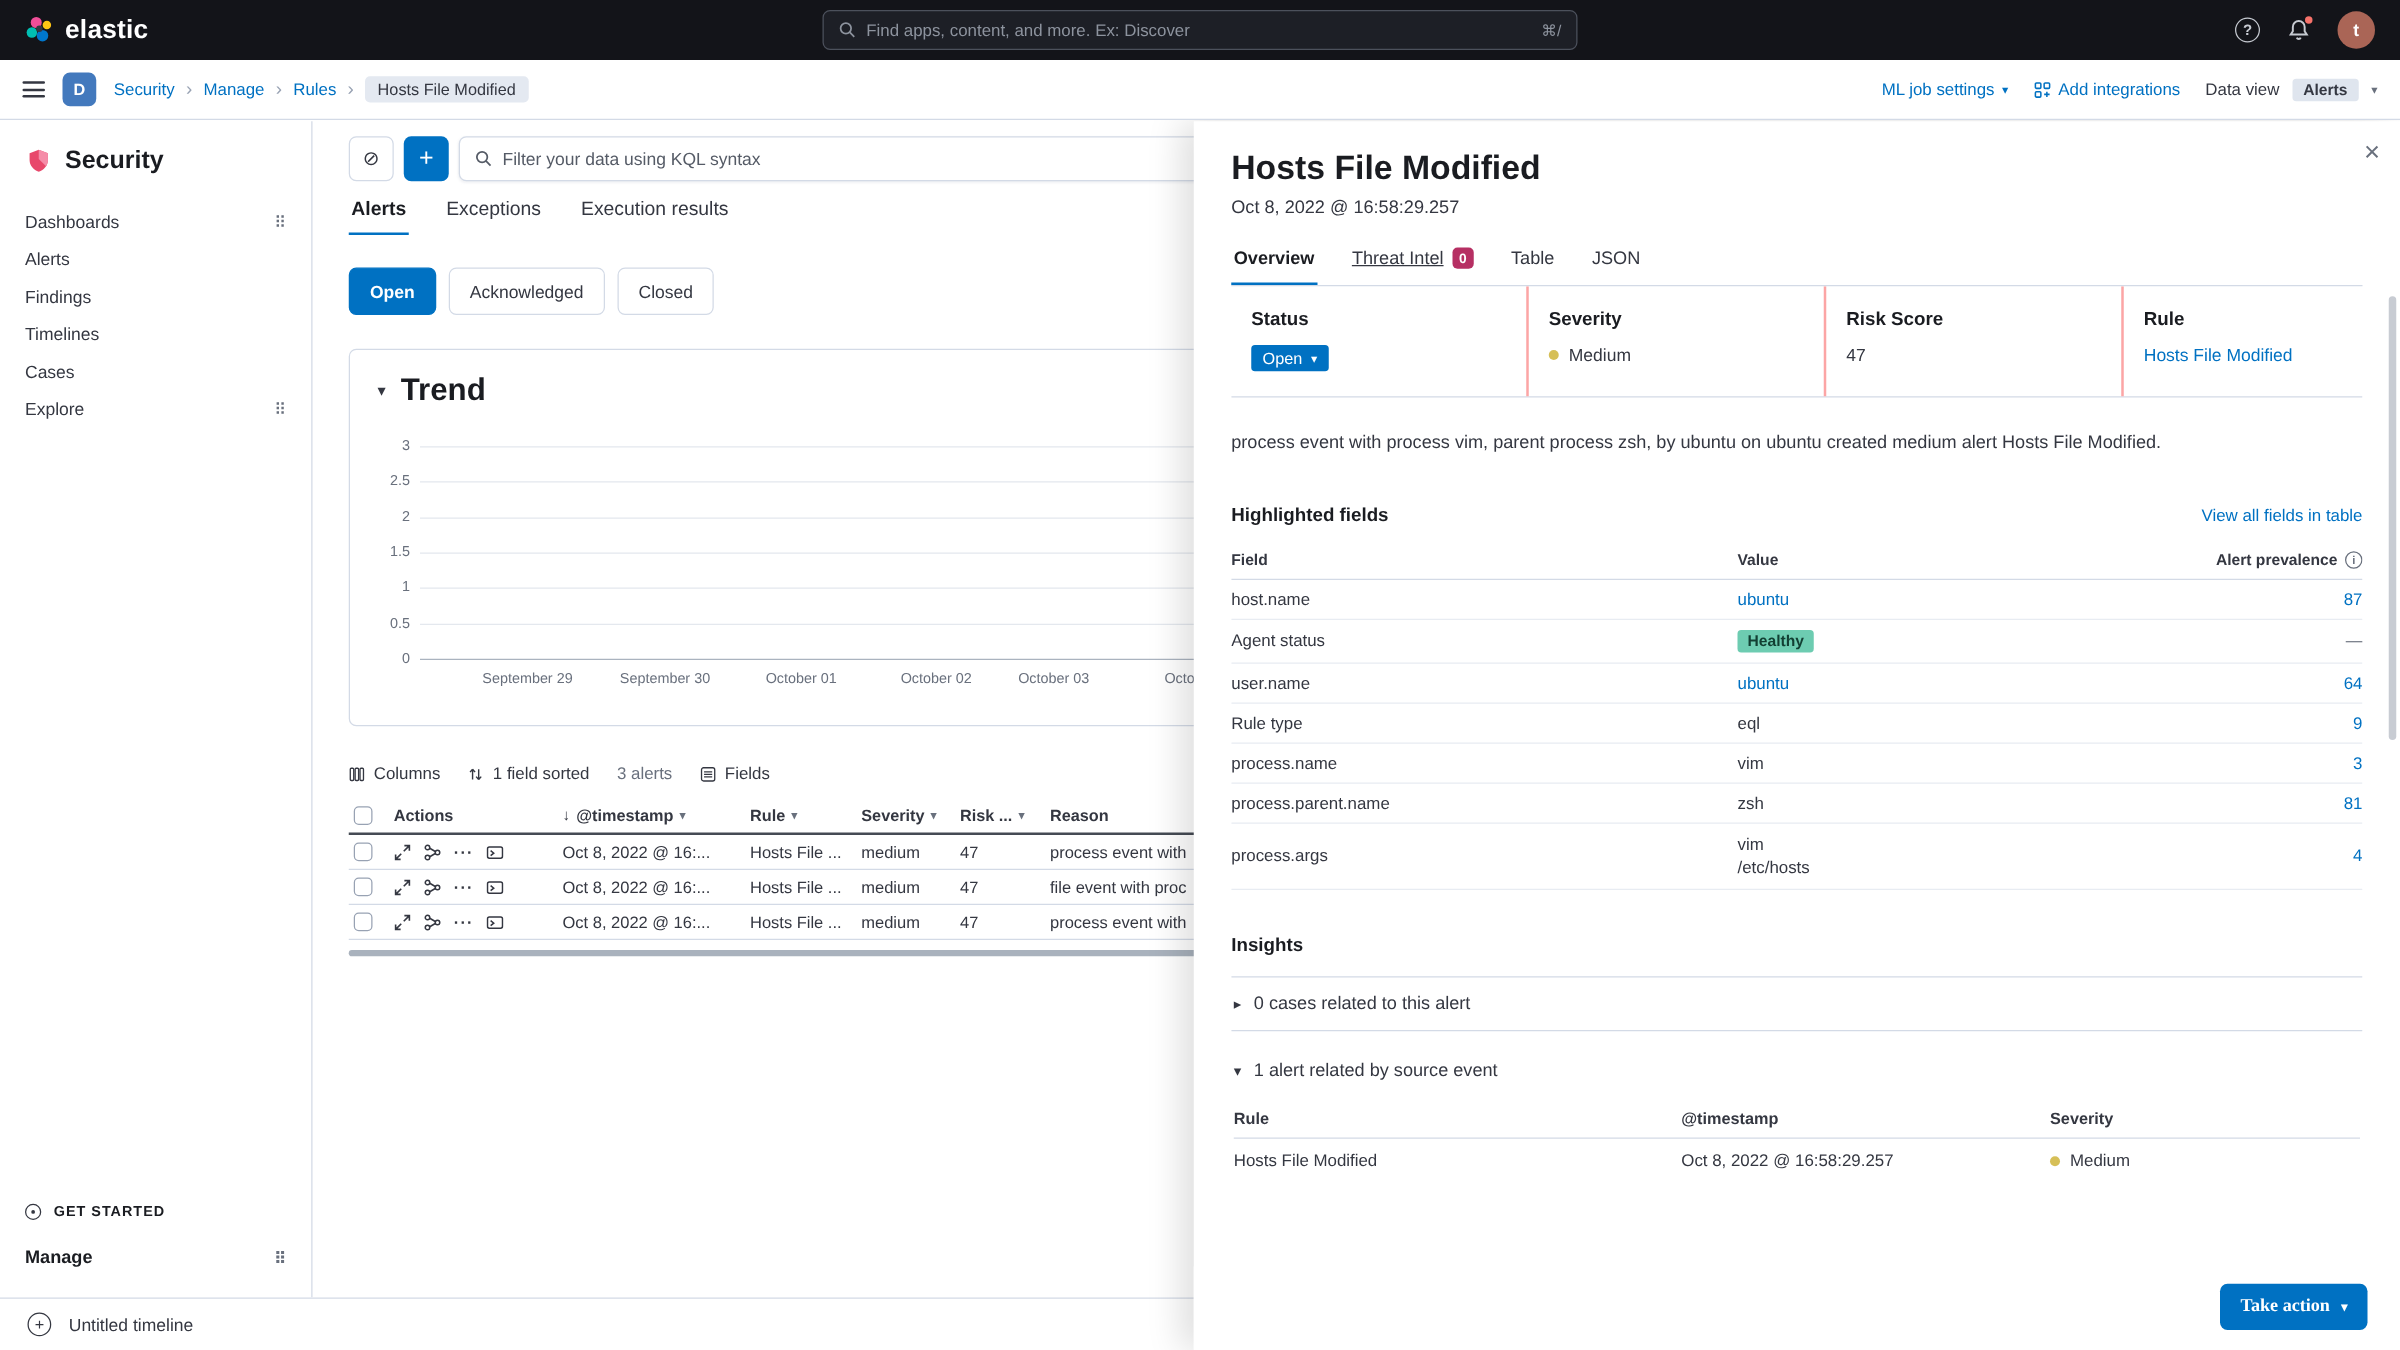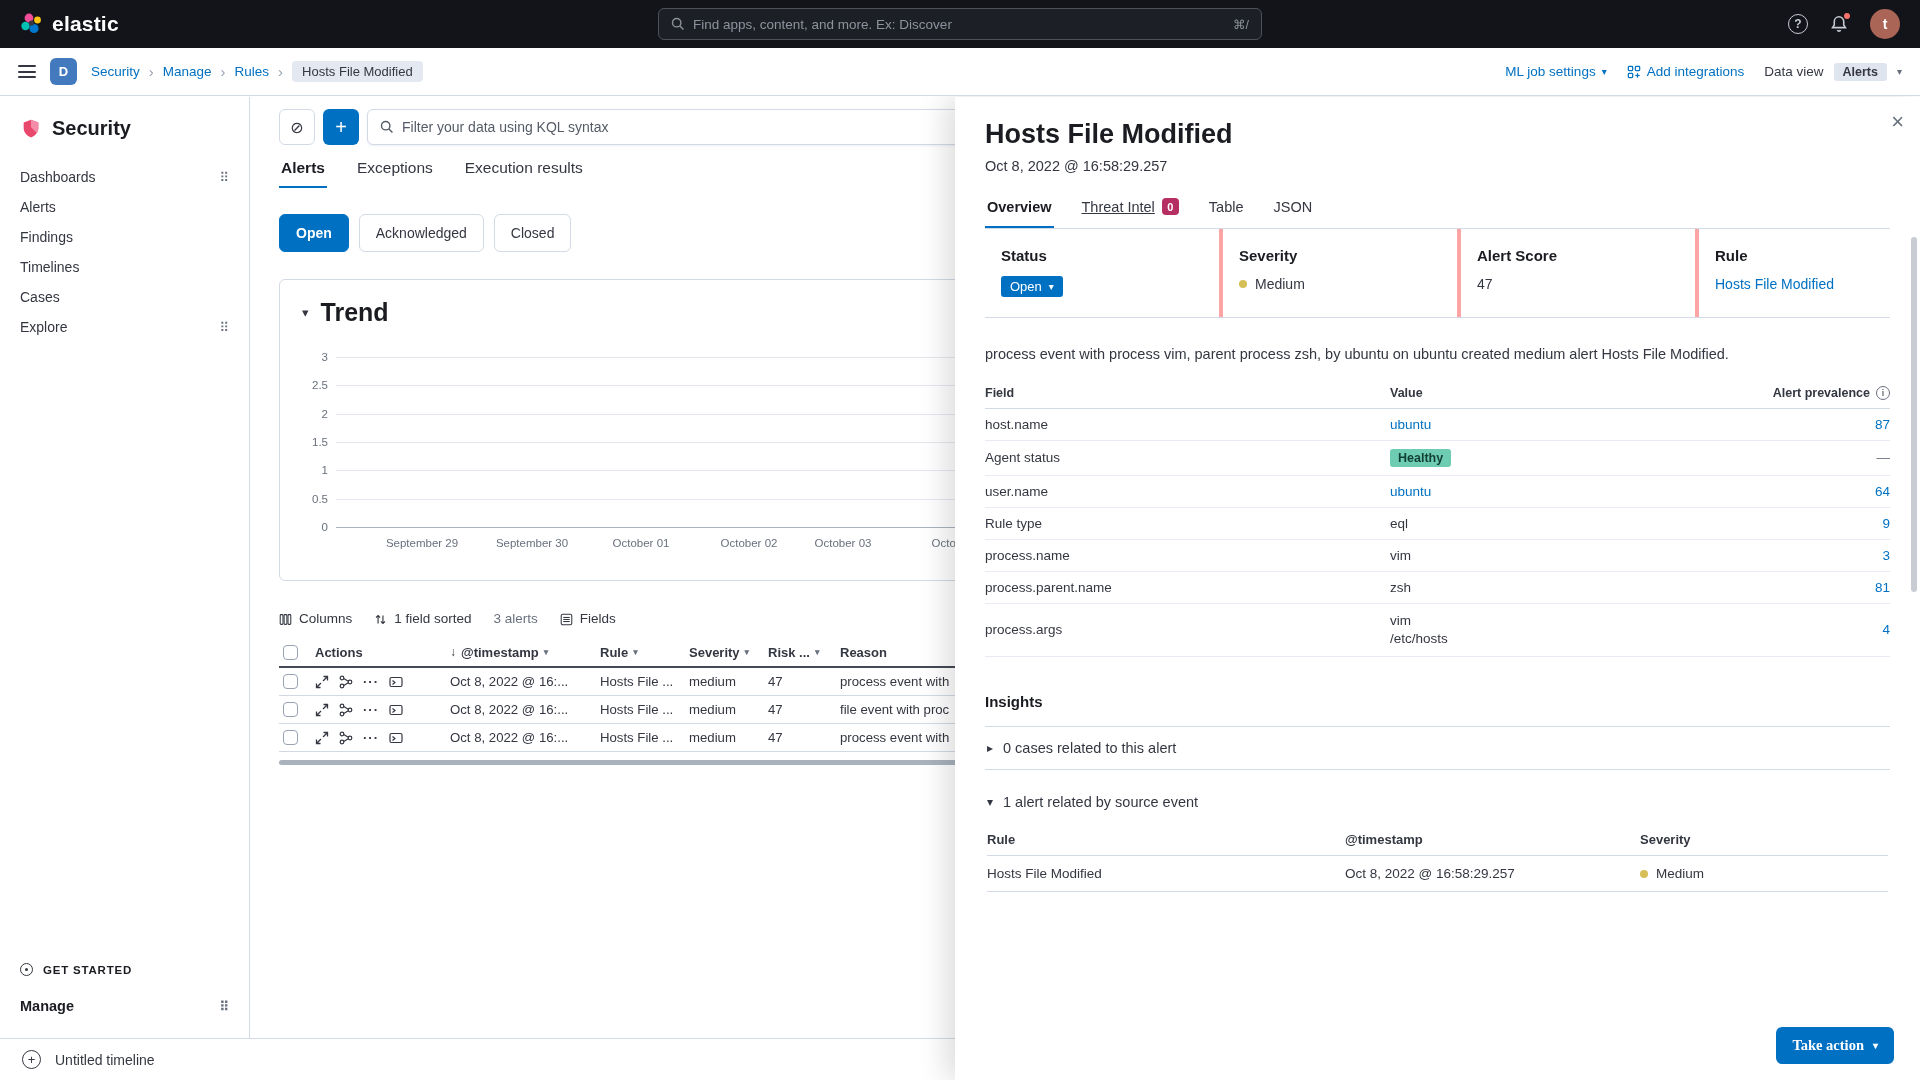--- a/index.html
+++ b/index.html
@@ -109,21 +109,21 @@
   .f-title { font-size:27px; font-weight:700; color:#1a1c21; }
   .f-time { margin-top:8px; font-size:14.5px; color:#343741; }
   .f-tabs { margin-top:16px; display:flex; gap:26px; border-bottom:1px solid #d3dae6; }
   .f-tab { padding:8px 2px 11px; font-size:14.5px; color:#343741; cursor:pointer; border-bottom:2px solid transparent; display:flex; align-items:center; gap:7px; }
   .f-tab.active { font-weight:700; color:#1a1c21; border-bottom-color:#0071c2; }
   .f-tab.underlined .f-tab-label { text-decoration:underline; }
   .notif-badge { background:#b62f63; color:#fff; font-size:11px; font-weight:700; min-width:17px; height:17px; border-radius:4px; display:flex; align-items:center; justify-content:center; padding:0 4px; }
 
   .f-body { position:relative; height:706px; overflow:hidden; }
   .stats { display:grid; grid-template-columns:238px 238px 238px 1fr; border-bottom:1px solid #d3dae6; }
-  .stat { padding:18px 16px 20px; border-right:4px solid #fca5a5; }
+  .stat { padding:18px 16px 20px; border-right:2px solid #fca5a5; }
   .stat:last-child { border-right:none; }
   .stat-lbl { font-size:15px; font-weight:700; color:#1a1c21; }
   .stat-val { margin-top:12px; font-size:14px; display:flex; align-items:center; gap:8px; }
   .status-badge { display:inline-flex; align-items:center; gap:7px; background:#0071c2; color:#fff; border-radius:3px; padding:3px 9px; font-size:13px; cursor:pointer; }
   .dot { width:8px; height:8px; border-radius:50%; background:#d6bf57; flex:0 0 auto; }
   .link { color:#0071c2; cursor:pointer; }
 
   .f-desc { margin-top:26px; font-size:14.5px; line-height:1.5; color:#343741; }
 
   .hf-head { margin-top:38px; display:flex; align-items:baseline; justify-content:space-between; }
@@ -506,35 +506,39 @@
         </div>
       </div>
       <div class="stat">
         <div class="stat-lbl">Severity</div>
         <div class="stat-val">
           <span class="dot"></span>
           <span>Medium</span>
         </div>
       </div>
       <div class="stat">
-        <div class="stat-lbl">Alert Score</div>
+        <div class="stat-lbl">Risk Score</div>
         <div class="stat-val">
             <span>47</span>
           </div>
       </div>
       <div class="stat">
         <div class="stat-lbl">Rule</div>
         <div class="stat-val">
             <span class="link">Hosts File Modified</span>
           </div>
       </div>
     </div>
 
     <p class="f-desc">process event with process vim, parent process zsh, by ubuntu on ubuntu created medium alert Hosts File Modified.</p>
 
+    <div class="hf-head">
+      <span class="hf-title">Highlighted fields</span>
+      <span class="hf-viewall link">View all fields in table</span>
+    </div>
 
     <div>
       <div class="hf-grid hf-header">
         <span>Field</span>
         <span>Value</span>
         <span class="hf-right">
           <span>Alert prevalence</span>
           <span class="info-ic">i</span>
         </span>
       </div>

